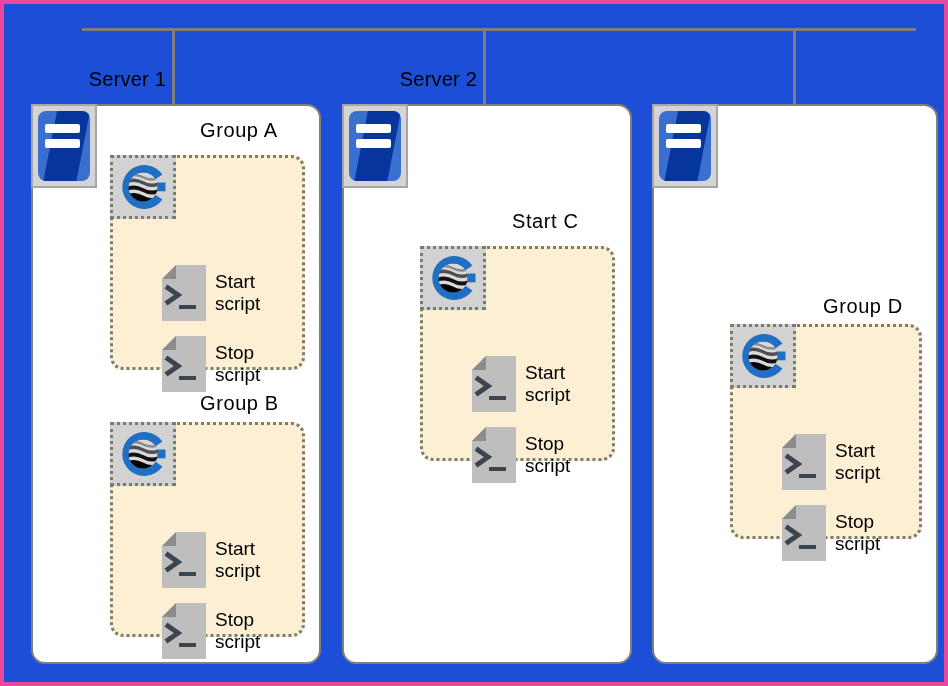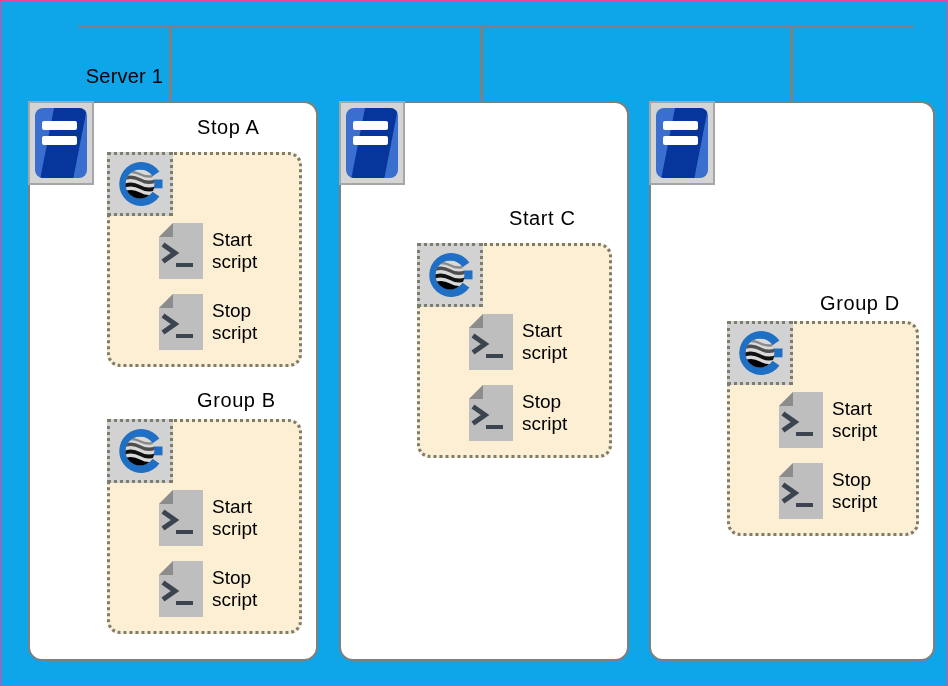--- a/index.html
+++ b/index.html
@@ -4,23 +4,23 @@
 <style>
   html,body{margin:0;padding:0;background:#ffffff;}
   body{
     font-family:"Liberation Sans","DejaVu Sans",sans-serif;
     -webkit-font-smoothing:antialiased;
   }
   #canvas{
     position:relative;
     width:948px;
     height:686px;
-    background:#0ea5e9;
-    box-sizing:border-box;
-    border:1px solid #ec4899;
+    background:#1d4ed8;
+    box-sizing:border-box;
+    border:4px solid #ec4899;
     overflow:hidden;
   }
 
   
   .bus-line{
     position:absolute;
     background:#7f7f7f;
   }
   .bus-h{height:3px;}
   .bus-v{width:3px;}
@@ -111,20 +111,21 @@
     justify-content:center;
   }
   .cluster-icon svg{display:block;}
 
   
   .script-row{
     position:absolute;
     display:flex;
     align-items:center;
     z-index:4;
+    margin-top:39px;
   }
   .script-icon{
     position:relative;
     flex:0 0 auto;
   }
   .script-icon svg{display:block;}
   .script-text{
     margin-left:9px;
     font-size:19px;
     line-height:22px;
@@ -137,31 +138,32 @@
 <body>
 
 <div id="canvas">
 
   <div class="bus-line bus-h" style="left:78px; top:24px; width:834px;"></div>
   <div class="bus-line bus-v" style="left:168px; top:24px; height:76px;"></div>
   <div class="bus-line bus-v" style="left:479px; top:24px; height:76px;"></div>
   <div class="bus-line bus-v" style="left:789px; top:24px; height:76px;"></div>
 
   <div class="server-label" style="left:38px; top:64px; width:124px;">Server 1</div>
+  <div class="server-label" style="left:349px; top:64px; width:124px;">Server 2</div>
 
   <div class="server-box" style="left:27px; top:100px; width:290px; height:560px;"></div>
 
   <div class="server-icon" style="left:27px; top:100px; width:66px; height:84px;">
     <div class="chassis">
       <div class="bar b1"></div>
       <div class="bar b2"></div>
     </div>
   </div>
 
-  <div class="group-label" style="left:196px; top:115px;">Stop A</div>
+  <div class="group-label" style="left:196px; top:115px;">Group A</div>
 
   <div class="group-box" style="left:106px; top:151px; width:195px; height:215px;"></div>
 
   <div class="cluster-icon" style="left:106px; top:151px; width:66px; height:64px;">
     <svg width="52" height="52" viewBox="0 0 52 52" aria-hidden="true">
       <path d="M45.4 13.6 A22 22 0 1 0 45.4 38.4 L38.5 33.8 A14 14 0 1 1 38.5 18.2 Z" fill="#1f6fc4"></path>
       <rect x="36" y="21.5" width="12.5" height="8.8" fill="#1f6fc4"></rect>
       <clipPath id="gA">
           <circle cx="26" cy="26" r="14.6"></circle>
         </clipPath>

